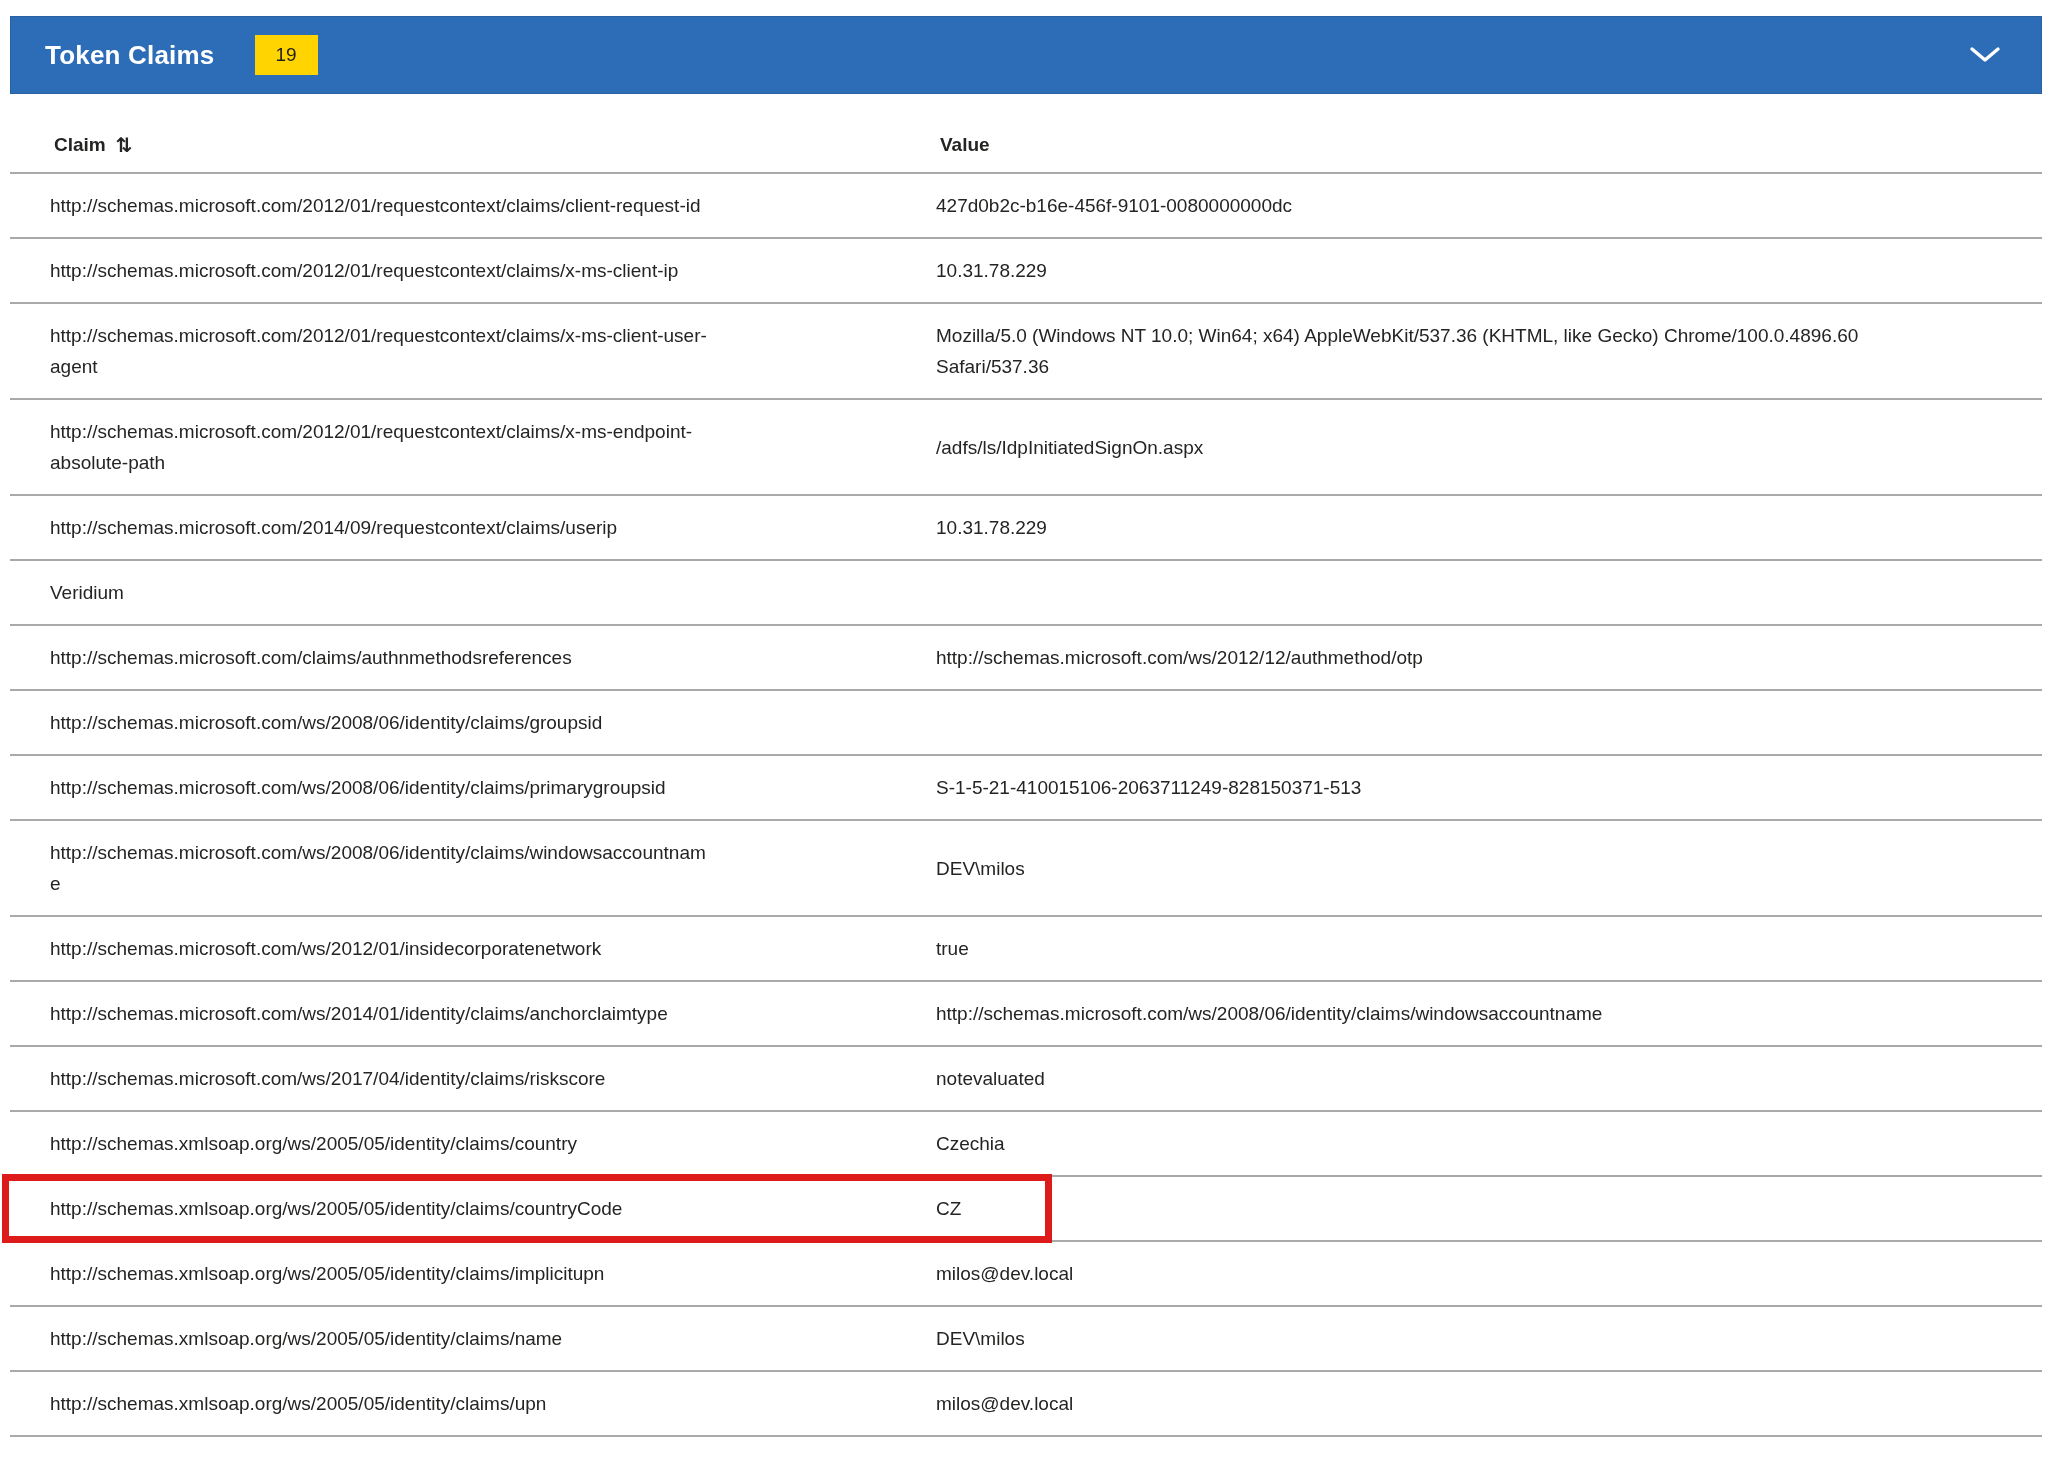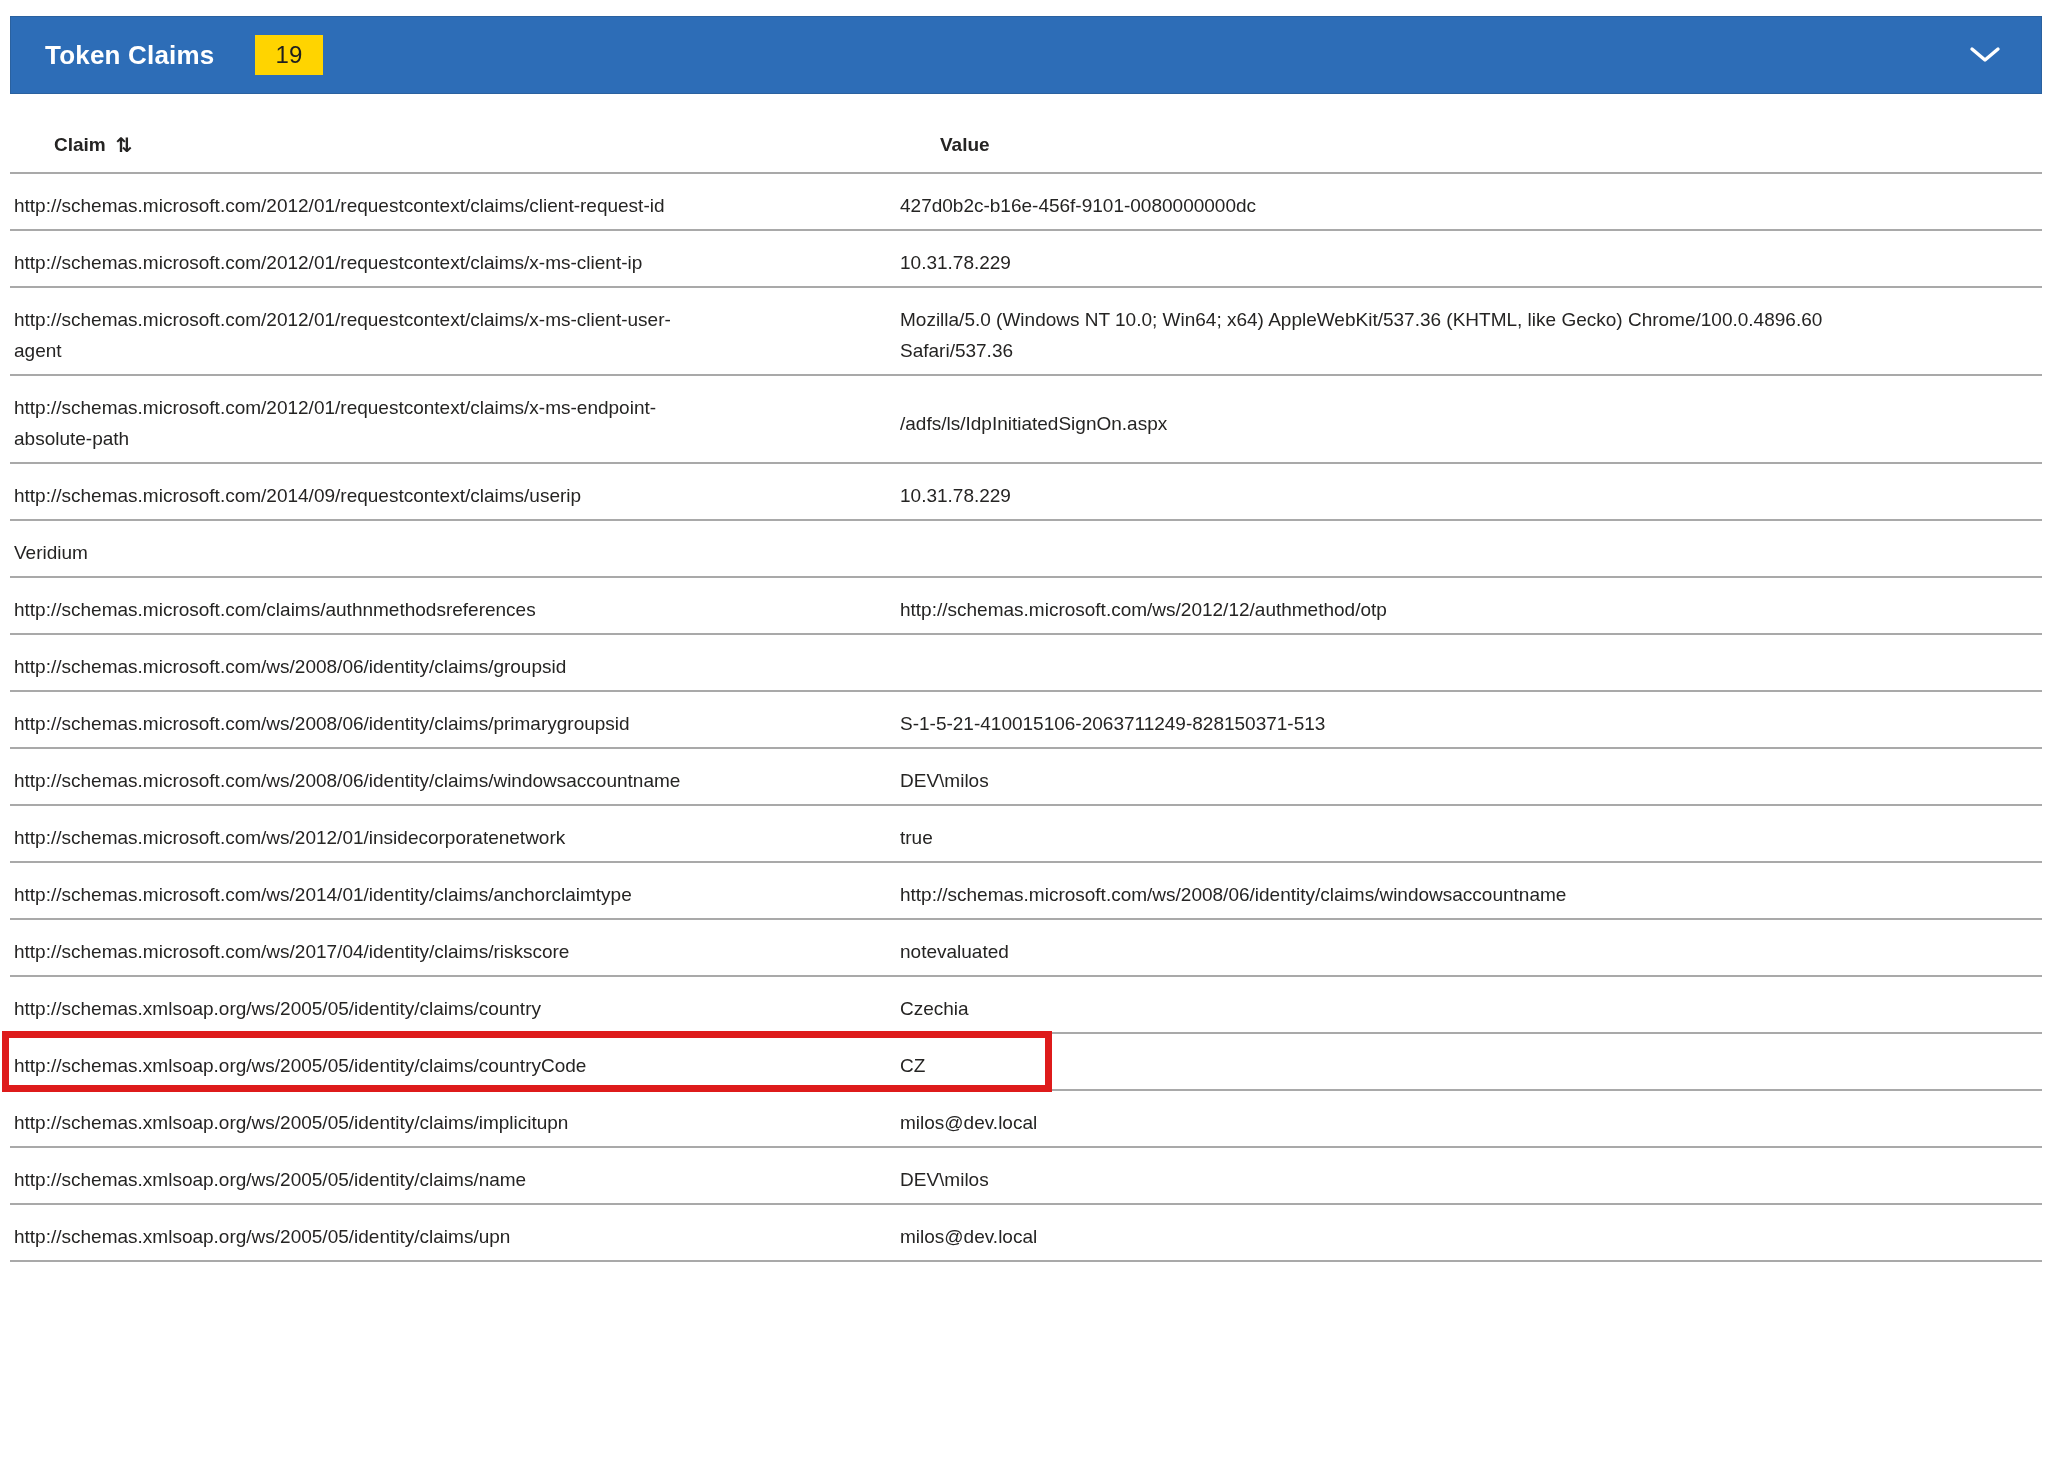--- a/index.html
+++ b/index.html
@@ -30,21 +30,21 @@
   .panel-title {
     color: #ffffff;
     font-size: 26px;
     font-weight: bold;
     letter-spacing: 0.2px;
   }
   .count-badge {
     margin-left: 40px;
     background: #ffd400;
     color: #1f1f1f;
-    font-size: 24px;
+    font-size: 19px;
     padding: 9px 21px;
     line-height: 22px;
   }
   .chevron {
     margin-left: auto;
     display: flex;
     align-items: center;
     cursor: pointer;
   }
   
@@ -77,23 +77,24 @@
     color: #252423;
   }
   .tr {
     border-bottom: 2px solid #a9a9a9;
     position: relative;
   }
   .td {
     font-size: 19px;
     line-height: 31px;
     padding-top: 16px;
-    padding-bottom: 8px;
+    padding-bottom: 16px;
     overflow-wrap: anywhere;
     word-break: break-word;
+    margin-left: 36px;
   }
   .td.claim {
     padding-left: 4px;
     padding-right: 187px; 
     box-sizing: border-box;
   }
   .td.value {
     padding-left: 4px;
     max-width: 952px;     
     box-sizing: border-box;

